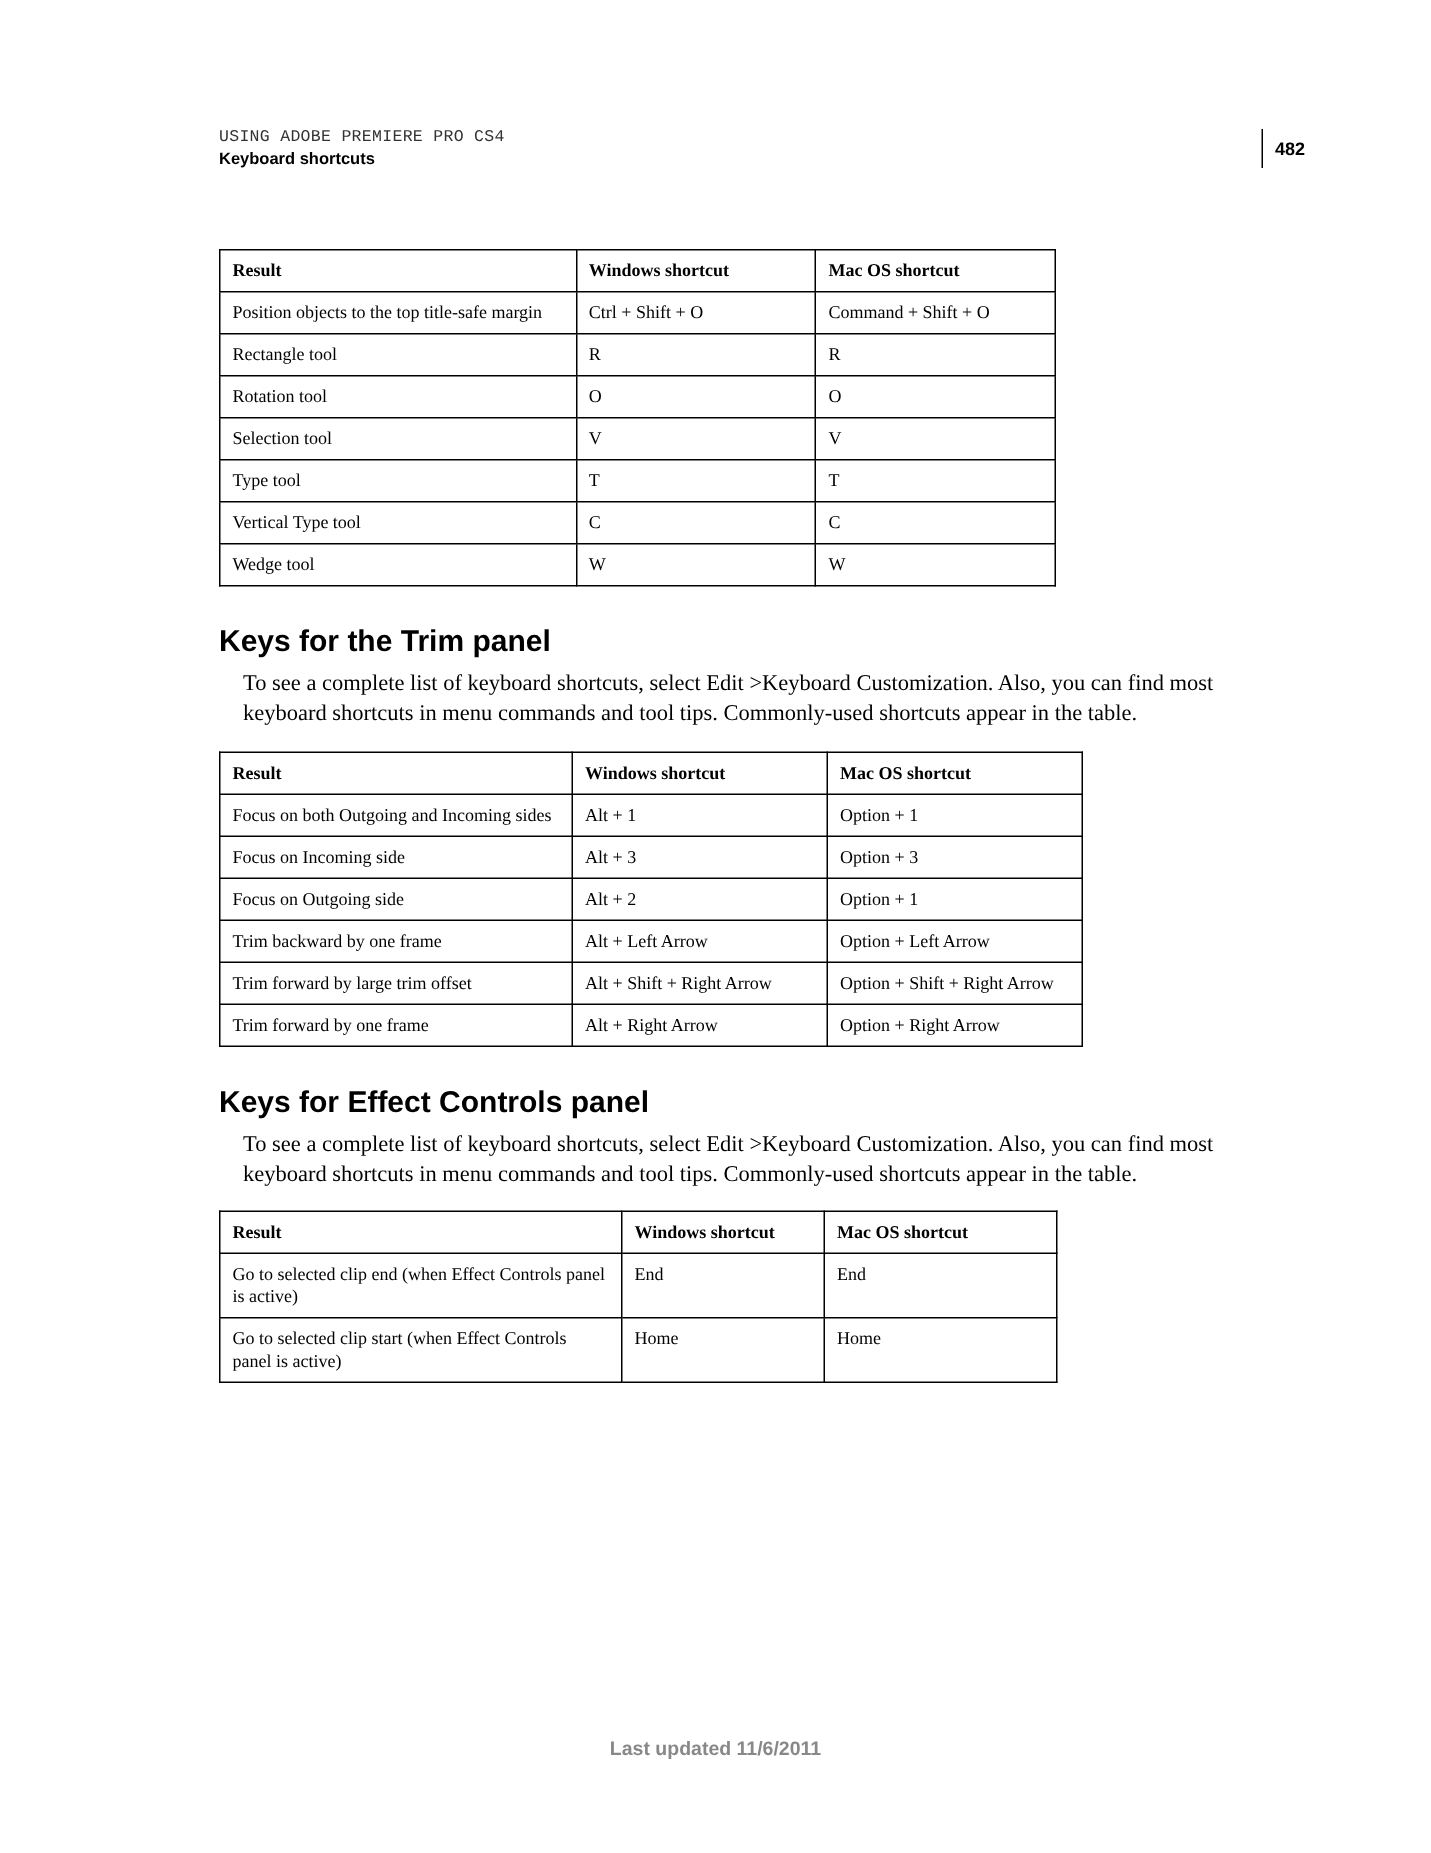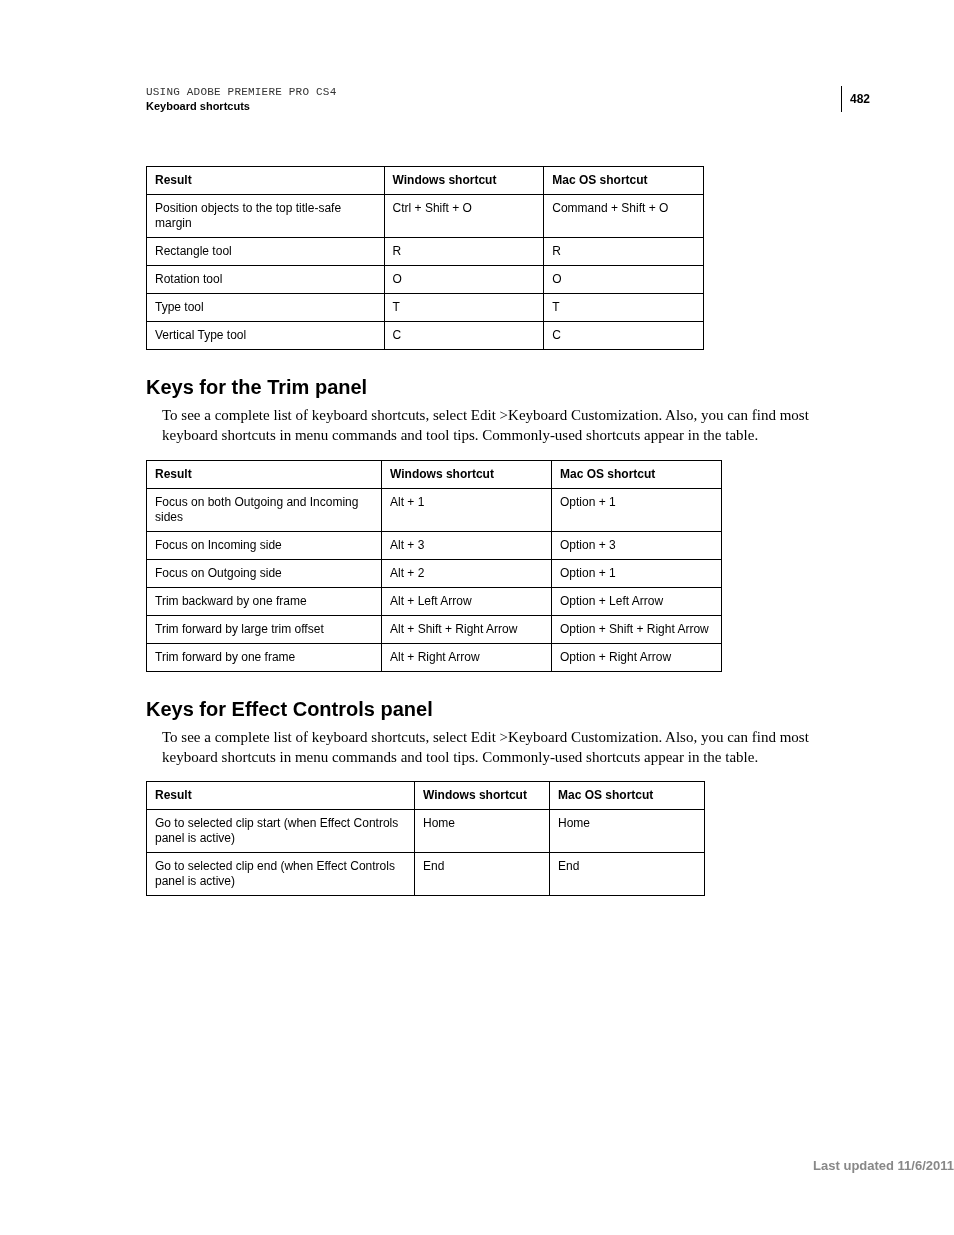--- a/index.html
+++ b/index.html
@@ -44,20 +44,21 @@
     font-size: 11px;
     font-weight: 700;
     margin-top: 2px;
   }
 
   .shortcut-table {
     border-collapse: collapse;
     margin-top: 54px;
     width: 558px;
     table-layout: fixed;
+    font-family: Liberation Serif, serif;
   }
   .shortcut-table th, .shortcut-table td {
     border: 1px solid #000;
     padding: 6px 8px;
     font-size: 12px;
     text-align: left;
     vertical-align: top;
     line-height: 1.25;
   }
   .shortcut-table th {
@@ -87,21 +88,21 @@
 
   .table-block + h2.section-title { margin-top: 26px; }
   .table-block { margin-bottom: 0; }
   .shortcut-table.tight { margin-top: 0; }
 
   .footer {
     position: absolute;
     left: 0;
     right: 0;
     bottom: 62px;
-    text-align: right;
+    text-align: center;
     font-size: 13px;
     font-weight: 700;
     color: #888;
   }
 </style>
 </head>
 <body>
 
 <div class="page">
 
@@ -137,28 +138,38 @@
           <td>Rectangle tool</td>
           <td>R</td>
           <td>R</td>
         </tr>
         <tr>
           <td>Rotation tool</td>
           <td>O</td>
           <td>O</td>
         </tr>
         <tr>
+          <td>Selection tool</td>
+          <td>V</td>
+          <td>V</td>
+        </tr>
+        <tr>
           <td>Type tool</td>
           <td>T</td>
           <td>T</td>
         </tr>
         <tr>
           <td>Vertical Type tool</td>
           <td>C</td>
           <td>C</td>
+        </tr>
+        <tr>
+          <td>Wedge tool</td>
+          <td>W</td>
+          <td>W</td>
         </tr>
       </tbody>
     </table>
   </div>
 
   <h2 class="section-title">Keys for the Trim panel</h2>
   <p class="section-intro">To see a complete list of keyboard shortcuts, select Edit &gt;Keyboard Customization. Also, you can find most keyboard shortcuts in menu commands and tool tips. Commonly-used shortcuts appear in the table.</p>
 
   <div class="table-block">
     <table class="shortcut-table tight">
@@ -221,27 +232,27 @@
       </colgroup>
       <thead>
         <tr>
           <th>Result</th>
           <th>Windows shortcut</th>
           <th>Mac OS shortcut</th>
         </tr>
       </thead>
       <tbody>
         <tr>
+          <td>Go to selected clip end (when Effect Controls panel is active)</td>
+          <td>End</td>
+          <td>End</td>
+        </tr>
+        <tr>
           <td>Go to selected clip start (when Effect Controls panel is active)</td>
           <td>Home</td>
           <td>Home</td>
         </tr>
-        <tr>
-          <td>Go to selected clip end (when Effect Controls panel is active)</td>
-          <td>End</td>
-          <td>End</td>
-        </tr>
       </tbody>
     </table>
   </div>
 
   <div class="footer">Last updated 11/6/2011</div>
 </div>
 
 </body></html>

